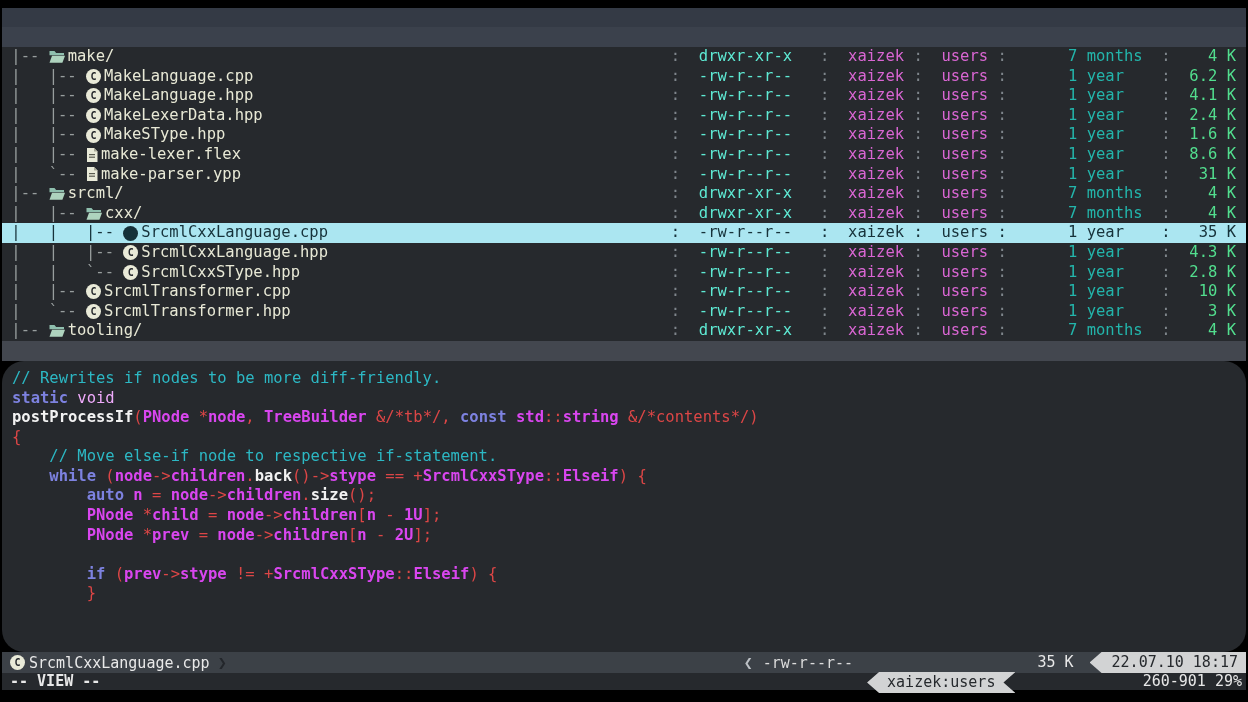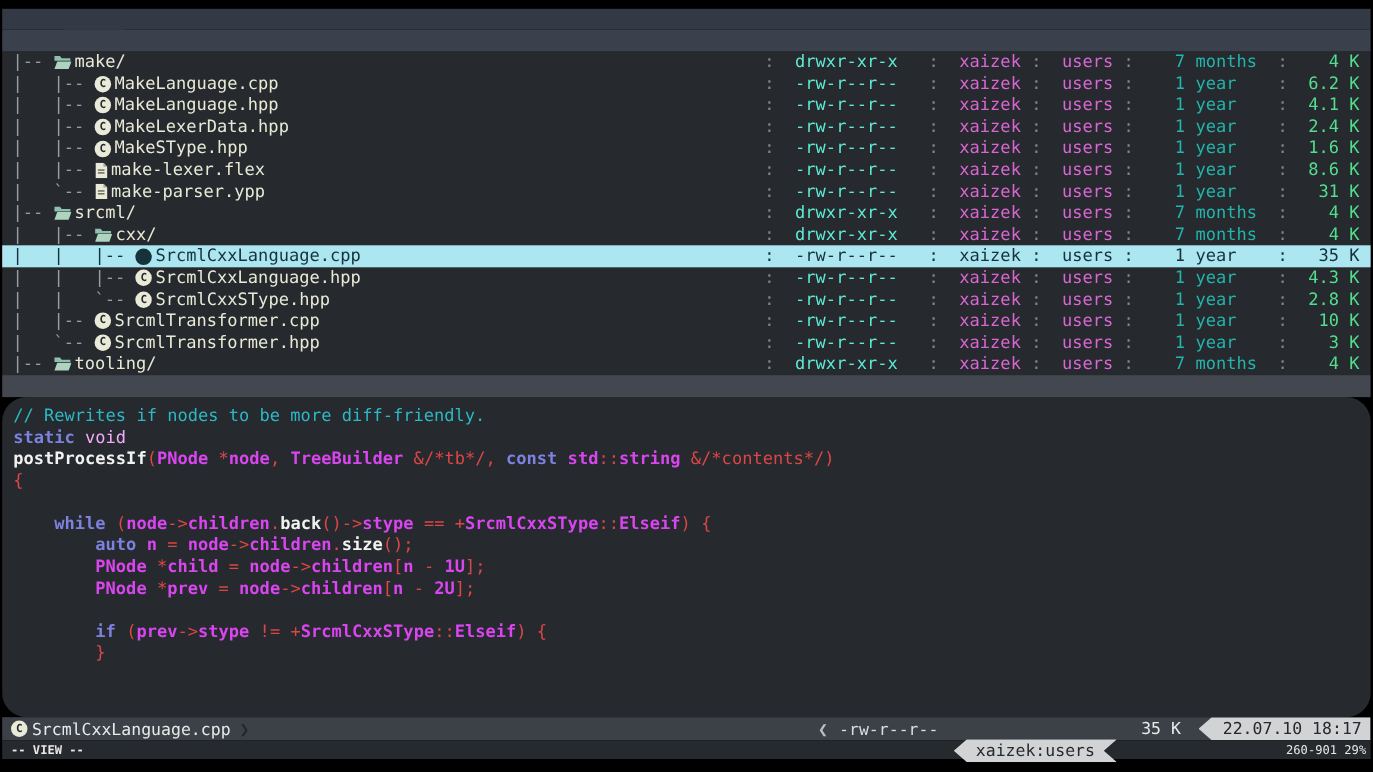--- a/index.html
+++ b/index.html
@@ -27,21 +27,21 @@
   .row .fill { flex:1; }
   .rc { white-space:pre; flex:none; }
   .c-colon { color:#7f868c; margin:0 2ch 0 1ch; }
   .c-colon.t2 { margin:0 2ch 0 3ch; }
   .c-colon.t3 { margin:0 2ch 0 1ch; }
   .c-colon.t4 { margin:0 4ch 0 1ch; }
   .c-colon.t5 { margin:0 2ch 0 2ch; }
   .c-perms { width:10ch; color:#5eead4; }
   .c-owner { width:6ch; color:#d966d3; }
   .c-group { width:5ch; color:#d966d3; }
-  .c-date  { width:8ch; color:#23b5ab; }
+  .c-date  { width:8ch; color:#23b5ab;margin-left:24px; }
   .c-size  { width:5ch; color:#52de8e; text-align:right; }
   .row.selected { background:#abe6f1; }
   .row.selected span { color:#16323a !important; }
   .icon { display:inline-flex; align-items:center; justify-content:center; margin-right:3px; flex:none; vertical-align:middle; }
   .icon-cpp { width:15px; height:15px; border-radius:50%; background:#e9ead8; color:#26292d;
               font-size:10px; font-weight:bold; line-height:15px; text-align:center; display:inline-block; }
   .row.selected .icon-cpp { background:#16323a; color:#abe6f1; }
   .icon svg { display:block; }
 
   
@@ -62,21 +62,21 @@
   .sb-thinsep-r { color:#23262b; margin-left:8px; font-size:15px; }
   .sb-fill { flex:1; }
   .sb-thinsep-l { color:#bcc0c5; margin-right:10px; }
   .sb-perms { color:#dcdcdc; margin-right:14px; white-space:pre; }
   .pl-seg { height:21px; line-height:21px; background:#d2d3d4; color:#26292d; white-space:pre; flex:none; }
   .pl-user { clip-path:polygon(12px 0, 100% 0, calc(100% - 12px) 50%, 100% 100%, 12px 100%, 0 50%); padding:0 20px 0 20px;margin-top:40px; }
   .pl-size { color:#e9e9e9; background:transparent; padding:0 16px 0 22px; }
   .pl-time { clip-path:polygon(12px 0, 100% 0, 100% 100%, 12px 100%, 0 50%); padding:0 8px 0 22px; }
 
   
-  .bottom-bar { height:17px; line-height:17px; background:#26292d; color:#e8e8e8; display:flex; white-space:pre; flex:none; font-size:11px; }
+  .bottom-bar { height:17px; line-height:17px; background:#26292d; color:#e8e8e8; display:flex; white-space:pre; flex:none; font-size:15px; }
   .bb-mode { padding-left:8px; font-weight:bold; }
   .bb-fill { flex:1; }
   .bb-pos { padding-right:4px; }
   .bottom-black { height:12px; background:#000; flex:none; }
 </style>
 </head>
 <body>
 
 <div class="screen">
   <div class="frame">
@@ -131,21 +131,21 @@
 
     <div class="file-bar">
       <span>File: SrcmlCxxLanguage.cpp</span>
     </div>
 
     <div class="code-pane">
         <div class="code-line"><span class="tok-c">// Rewrites if nodes to be more diff-friendly.</span></div>
         <div class="code-line"><span class="tok-k">static</span><span class="tok-n"> </span><span class="tok-g">void</span></div>
         <div class="code-line"><span class="tok-f">postProcessIf</span><span class="tok-p">(</span><span class="tok-n">PNode </span><span class="tok-p">*</span><span class="tok-n">node</span><span class="tok-p">,</span><span class="tok-n"> TreeBuilder </span><span class="tok-p">&amp;/*tb*/,</span><span class="tok-n"> </span><span class="tok-k">const</span><span class="tok-n"> std</span><span class="tok-p">::</span><span class="tok-n">string </span><span class="tok-p">&amp;/*contents*/)</span></div>
         <div class="code-line"><span class="tok-p">{</span></div>
-        <div class="code-line"><span class="tok-n">    </span></div>
+        <div class="code-line"><span class="tok-n">    </span><span class="tok-c">// Move else-if node to respective if-statement.</span></div>
         <div class="code-line"><span class="tok-n">    </span><span class="tok-k">while</span><span class="tok-n"> </span><span class="tok-p">(</span><span class="tok-n">node</span><span class="tok-p">-&gt;</span><span class="tok-n">children</span><span class="tok-p">.</span><span class="tok-f">back</span><span class="tok-p">()-&gt;</span><span class="tok-n">stype </span><span class="tok-p">==</span><span class="tok-n"> </span><span class="tok-p">+</span><span class="tok-n">SrcmlCxxSType</span><span class="tok-p">::</span><span class="tok-n">Elseif</span><span class="tok-p">)</span><span class="tok-n"> </span><span class="tok-p">{</span></div>
         <div class="code-line"><span class="tok-n">        </span><span class="tok-k">auto</span><span class="tok-n"> n </span><span class="tok-p">=</span><span class="tok-n"> node</span><span class="tok-p">-&gt;</span><span class="tok-n">children</span><span class="tok-p">.</span><span class="tok-f">size</span><span class="tok-p">();</span></div>
         <div class="code-line"><span class="tok-n">        PNode </span><span class="tok-p">*</span><span class="tok-n">child </span><span class="tok-p">=</span><span class="tok-n"> node</span><span class="tok-p">-&gt;</span><span class="tok-n">children</span><span class="tok-p">[</span><span class="tok-n">n </span><span class="tok-p">-</span><span class="tok-n"> 1U</span><span class="tok-p">];</span></div>
         <div class="code-line"><span class="tok-n">        PNode </span><span class="tok-p">*</span><span class="tok-n">prev </span><span class="tok-p">=</span><span class="tok-n"> node</span><span class="tok-p">-&gt;</span><span class="tok-n">children</span><span class="tok-p">[</span><span class="tok-n">n </span><span class="tok-p">-</span><span class="tok-n"> 2U</span><span class="tok-p">];</span></div>
         <div class="code-line"></div>
         <div class="code-line"><span class="tok-n">        </span><span class="tok-k">if</span><span class="tok-n"> </span><span class="tok-p">(</span><span class="tok-n">prev</span><span class="tok-p">-&gt;</span><span class="tok-n">stype </span><span class="tok-p">!=</span><span class="tok-n"> </span><span class="tok-p">+</span><span class="tok-n">SrcmlCxxSType</span><span class="tok-p">::</span><span class="tok-n">Elseif</span><span class="tok-p">)</span><span class="tok-n"> </span><span class="tok-p">{</span></div>
         <div class="code-line"><span class="tok-n">        </span><span class="tok-p">}</span></div>
       </div>
 
     <div class="status-bar">

